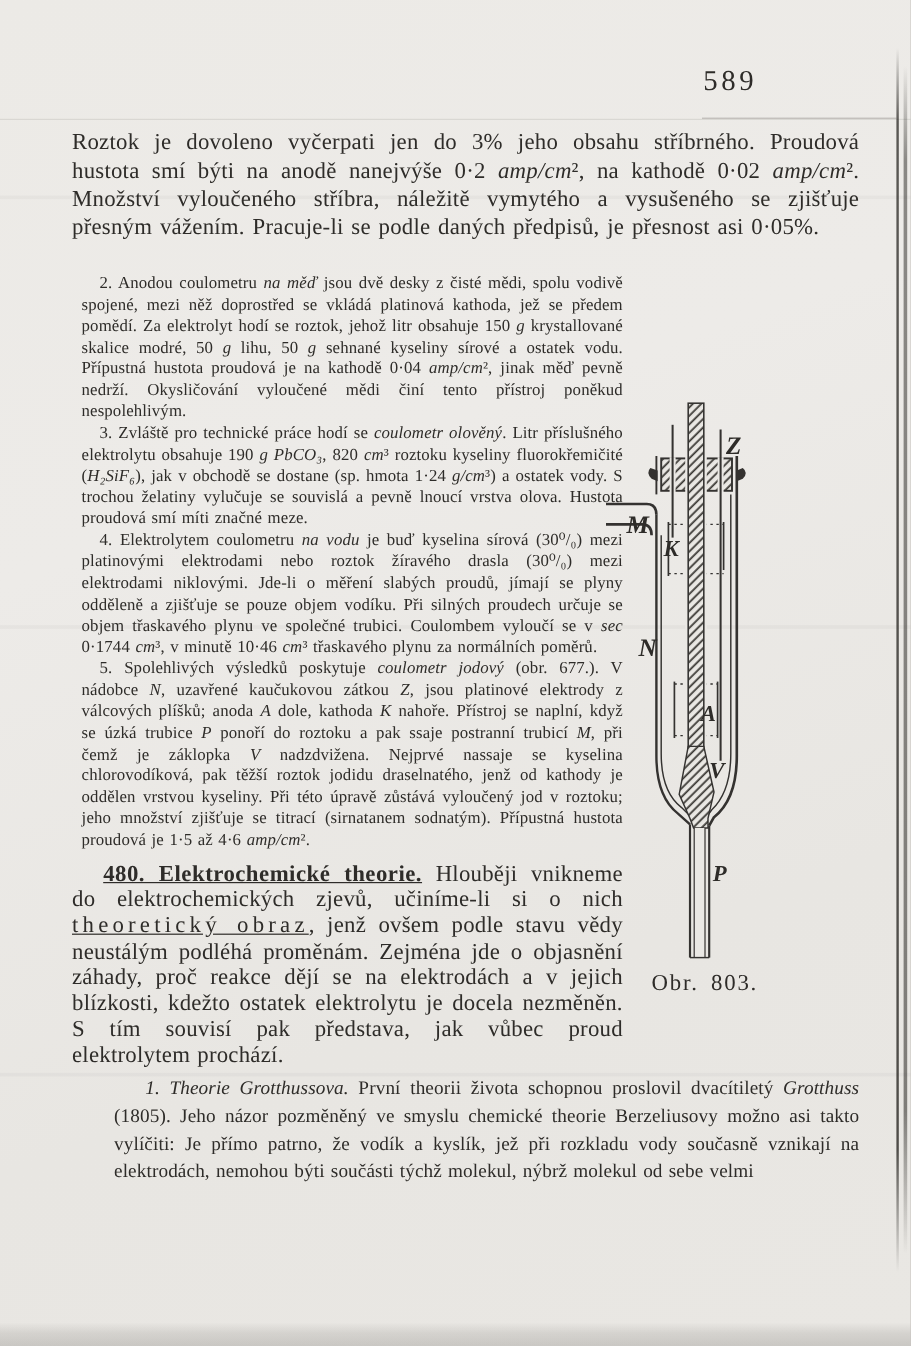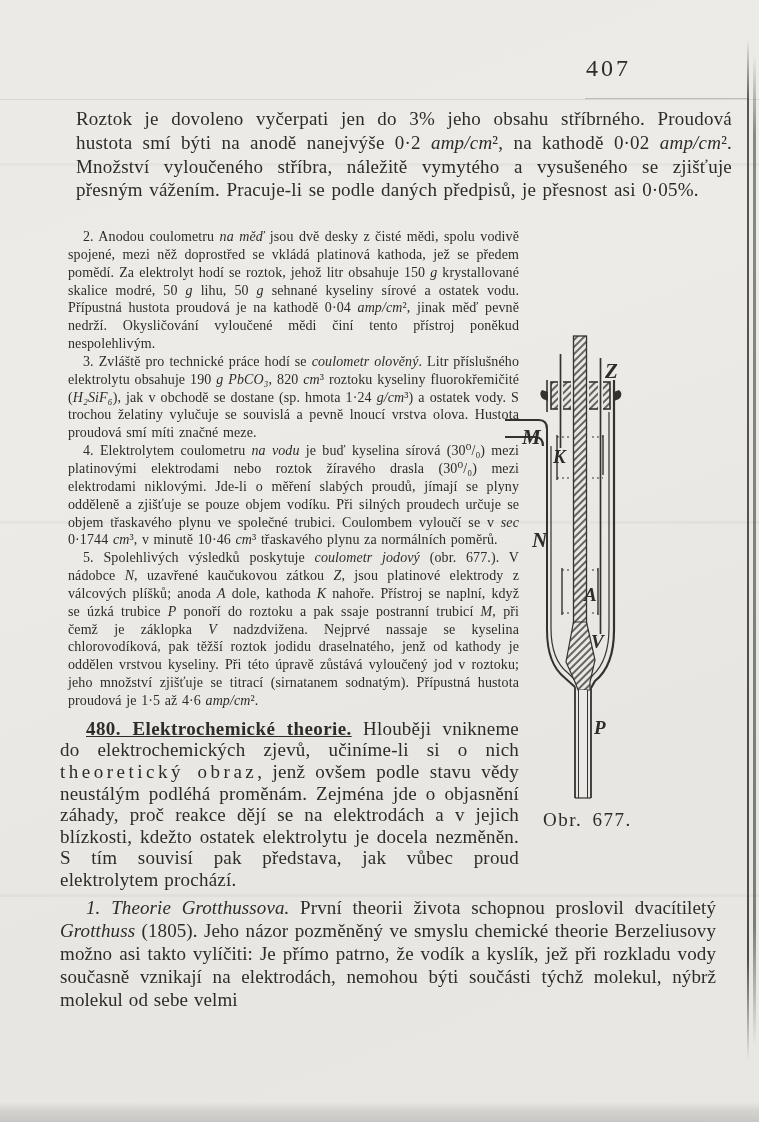--- a/index.html
+++ b/index.html
@@ -13,51 +13,51 @@
   .header-rule{position:absolute;left:0;top:99px;width:100%;height:1px;background:rgba(50,45,40,0.10);}
   .header-rule-right{position:absolute;left:585px;top:98px;width:162px;height:1px;background:rgba(50,45,40,0.25);}
   .page-number{position:absolute;left:586px;top:55px;font-size:24px;letter-spacing:3px;color:#2e2c29;}
   .scan-edge-1{position:absolute;left:747px;top:40px;width:2px;height:1020px;
     background:linear-gradient(to bottom,rgba(40,38,34,0) 0%,rgba(40,38,34,0.75) 6%,rgba(40,38,34,0.8) 90%,rgba(40,38,34,0) 100%);}
   .scan-edge-2{position:absolute;left:753px;top:55px;width:3px;height:990px;
     background:linear-gradient(to bottom,rgba(40,38,34,0) 0%,rgba(40,38,34,0.5) 8%,rgba(40,38,34,0.55) 88%,rgba(40,38,34,0) 100%);}
   .bottom-band{position:absolute;left:0;bottom:0;width:100%;height:20px;
     background:linear-gradient(to bottom,rgba(35,32,28,0) 0%,rgba(35,32,28,0.10) 45%,rgba(35,32,28,0.16) 100%);}
   .para1{
-    position:absolute;left:76px;top:107px;width:656px;
+    position:absolute;left:60px;top:107px;width:656px;
     font-size:19px;line-height:23.8px;text-align:justify;letter-spacing:0.2px;word-spacing:1.5px;
   }
   .main-flow{position:absolute;left:60px;top:228px;width:656px;}
   .sp{font-size:14px;line-height:17.85px;text-align:justify;text-indent:15px;
       letter-spacing:0.1px;word-spacing:1px;padding-left:8px;}
   .sect{font-size:19px;line-height:21.6px;text-align:justify;text-indent:26px;
       letter-spacing:0.2px;word-spacing:1px;margin-top:8px;}
-  .grott{font-size:19px;line-height:23.2px;text-align:justify;text-indent:26px;
-      letter-spacing:0.1px;word-spacing:1px;margin-top:5px;}
+  .grott{font-size:16px;line-height:23.2px;text-align:justify;text-indent:26px;
+      letter-spacing:0.1px;word-spacing:1px;margin-top:5px;margin-left:35px;}
   .run-n{}
   .run-i{font-style:italic;}
   .run-b{font-weight:bold;letter-spacing:0.4px;text-decoration:underline;}
-  .run-sp{letter-spacing:3.5px;}
+  .run-sp{letter-spacing:3.5px;text-decoration:underline;}
   .figure-float{float:right;width:185px;margin-top:104px;margin-left:12px;padding-bottom:42px;}
   .figure-float svg{overflow:visible;display:block;}
   .figure-caption{margin-top:2px;padding-left:12px;font-size:19px;letter-spacing:1.5px;word-spacing:4px;}
   .fig-label{font-family:"Liberation Serif","DejaVu Serif",serif;font-style:italic;font-weight:bold;fill:#2e2c29;}
 </style>
 </head>
 <body>
 
 <div class="page">
 
   <div class="header-rule"></div>
   <div class="header-rule-right"></div>
   <div class="streak" style="top:163px"></div>
   <div class="streak" style="top:521px"></div>
   <div class="streak" style="top:894px"></div>
 
-  <div class="page-number">407</div>
+  <div class="page-number">589</div>
 
   <div class="para1"><span class="run-n">Roztok je dovoleno vyčerpati jen do 3% jeho obsahu stříbrného. Proudová hustota smí býti na anodě nanejvýše 0·2 </span><span class="run-i">amp/cm</span><span class="run-n">², na kathodě 0·02 </span><span class="run-i">amp/cm</span><span class="run-n">². Množství vyloučeného stříbra, náležitě vymytého a vysušeného se zjišťuje přesným vážením. Pracuje-li se podle daných předpisů, je přesnost asi 0·05%.</span></div>
 
   <div class="main-flow">
 
     <div class="figure-float">
       <svg width="185" height="475" viewBox="0 0 185 475" xmlns="http://www.w3.org/2000/svg">
         <defs>
           <pattern id="hatch" width="5" height="5" patternUnits="userSpaceOnUse" patternTransform="rotate(45)">
             <rect width="5" height="5" fill="#eae8e4"></rect>
@@ -122,21 +122,21 @@
         </g>
 
         <text class="fig-label" x="74" y="46" font-size="21">Z</text>
         <text class="fig-label" x="-9" y="112" font-size="21">M</text>
         <text class="fig-label" x="22" y="131" font-size="19">K</text>
         <text class="fig-label" x="1" y="215" font-size="21">N</text>
         <text class="fig-label" x="53" y="269" font-size="19">A</text>
         <text class="fig-label" x="60" y="316" font-size="19">V</text>
         <text class="fig-label" x="63" y="402" font-size="19">P</text>
       </svg>
-      <div class="figure-caption">Obr. 677.</div>
+      <div class="figure-caption">Obr. 803.</div>
     </div>
 
     <div class="sp"><span class="run-n">2. Anodou coulometru </span><span class="run-i">na měď</span><span class="run-n"> jsou dvě desky z čisté mědi, spolu vodivě spojené, mezi něž doprostřed se vkládá platinová kathoda, jež se předem pomědí. Za elektrolyt hodí se roztok, jehož litr obsahuje 150 </span><span class="run-i">g</span><span class="run-n"> krystallované skalice modré, 50 </span><span class="run-i">g</span><span class="run-n"> lihu, 50 </span><span class="run-i">g</span><span class="run-n"> sehnané kyseliny sírové a ostatek vodu. Přípustná hustota proudová je na kathodě 0·04 </span><span class="run-i">amp/cm</span><span class="run-n">², jinak měď pevně nedrží. Okysličování vyloučené mědi činí tento přístroj poněkud nespolehlivým.</span></div>
     <div class="sp"><span class="run-n">3. Zvláště pro technické práce hodí se </span><span class="run-i">coulometr olověný</span><span class="run-n">. Litr příslušného elektrolytu obsahuje 190 </span><span class="run-i">g PbCO₃</span><span class="run-n">, 820 </span><span class="run-i">cm</span><span class="run-n">³ roztoku kyseliny fluorokřemičité (</span><span class="run-i">H₂SiF₆</span><span class="run-n">), jak v obchodě se dostane (sp. hmota 1·24 </span><span class="run-i">g/cm</span><span class="run-n">³) a ostatek vody. S trochou želatiny vylučuje se souvislá a pevně lnoucí vrstva olova. Hustota proudová smí míti značné meze.</span></div>
     <div class="sp"><span class="run-n">4. Elektrolytem coulometru </span><span class="run-i">na vodu</span><span class="run-n"> je buď kyselina sírová (30⁰/₀) mezi platinovými elektrodami nebo roztok žíravého drasla (30⁰/₀) mezi elektrodami niklovými. Jde-li o měření slabých proudů, jímají se plyny odděleně a zjišťuje se pouze objem vodíku. Při silných proudech určuje se objem třaskavého plynu ve společné trubici. Coulombem vyloučí se v </span><span class="run-i">sec</span><span class="run-n"> 0·1744 </span><span class="run-i">cm</span><span class="run-n">³, v minutě 10·46 </span><span class="run-i">cm</span><span class="run-n">³ třaskavého plynu za normálních poměrů.</span></div>
     <div class="sp"><span class="run-n">5. Spolehlivých výsledků poskytuje </span><span class="run-i">coulometr jodový</span><span class="run-n"> (obr. 677.). V nádobce </span><span class="run-i">N</span><span class="run-n">, uzavřené kaučukovou zátkou </span><span class="run-i">Z</span><span class="run-n">, jsou platinové elektrody z válcových plíšků; anoda </span><span class="run-i">A</span><span class="run-n"> dole, kathoda </span><span class="run-i">K</span><span class="run-n"> nahoře. Přístroj se naplní, když se úzká trubice </span><span class="run-i">P</span><span class="run-n"> ponoří do roztoku a pak ssaje postranní trubicí </span><span class="run-i">M</span><span class="run-n">, při čemž je záklopka </span><span class="run-i">V</span><span class="run-n"> nadzdvižena. Nejprvé nassaje se kyselina chlorovodíková, pak těžší roztok jodidu draselnatého, jenž od kathody je oddělen vrstvou kyseliny. Při této úpravě zůstává vyloučený jod v roztoku; jeho množství zjišťuje se titrací (sirnatanem sodnatým). Přípustná hustota proudová je 1·5 až 4·6 </span><span class="run-i">amp/cm</span><span class="run-n">².</span></div>
     <div class="sect"><span class="run-b">480. Elektrochemické theorie.</span><span class="run-n"> Hlouběji vnikneme do elektrochemických zjevů, učiníme-li si o nich </span><span class="run-sp">theoretický obraz</span><span class="run-n">, jenž ovšem podle stavu vědy neustálým podléhá proměnám. Zejména jde o objasnění záhady, proč reakce dějí se na elektrodách a v jejich blízkosti, kdežto ostatek elektrolytu je docela nezměněn. S tím souvisí pak představa, jak vůbec proud elektrolytem prochází.</span></div>
     <div class="grott"><span class="run-i">1. Theorie Grotthussova.</span><span class="run-n"> První theorii života schopnou proslovil dvacítiletý </span><span class="run-i">Grotthuss</span><span class="run-n"> (1805). Jeho názor pozměněný ve smyslu chemické theorie Berzeliusovy možno asi takto vylíčiti: Je přímo patrno, že vodík a kyslík, jež při rozkladu vody současně vznikají na elektrodách, nemohou býti součásti týchž molekul, nýbrž molekul od sebe velmi</span></div>
   </div>
 

